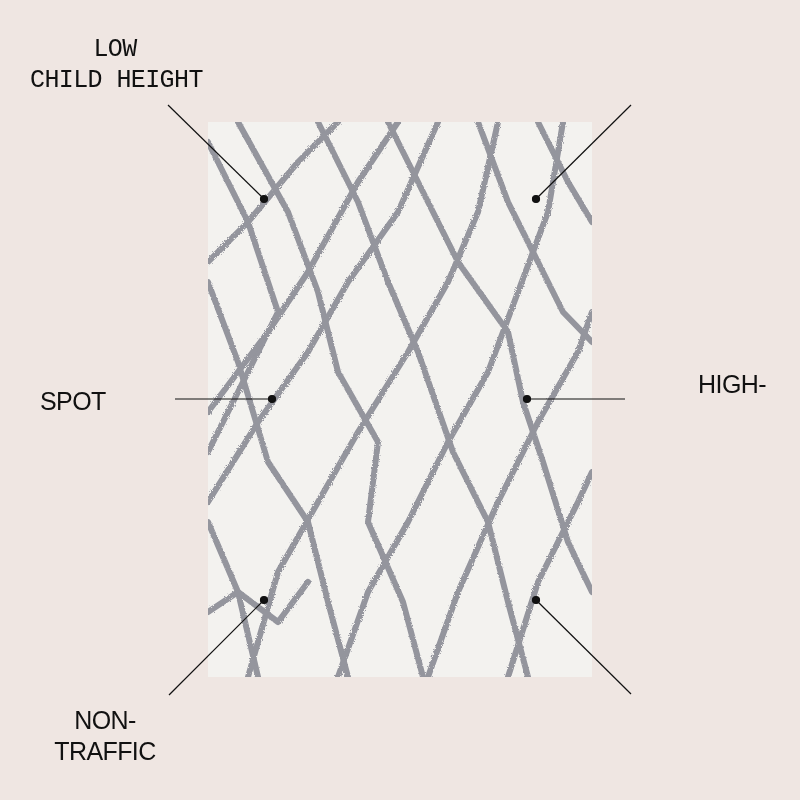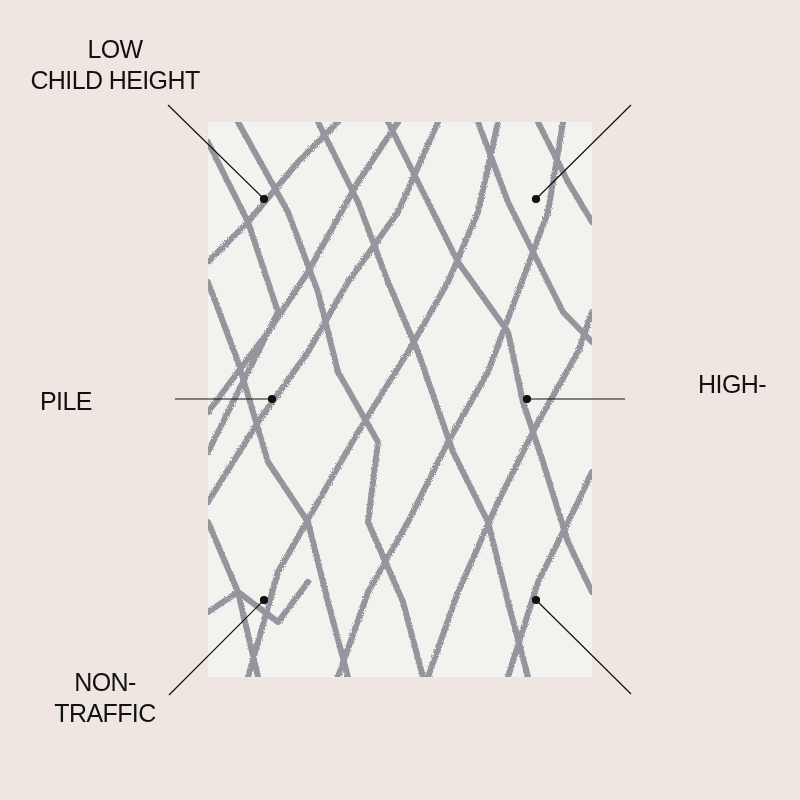--- a/index.html
+++ b/index.html
@@ -20,25 +20,25 @@
     .label {
       position: absolute;
       color: #111;
       font-size: 25px;
       line-height: 31px;
       letter-spacing: -0.6px;
       text-align: center;
       white-space: nowrap;
     }
     .label span { display: block; }
-    #lbl-low { left: 30px; top: 34px; width: 170px; }
+    #lbl-low { left: 30px; top: 34px; width: 170px; font-family: Liberation Mono, monospace; }
     #lbl-vac { left: 598px; top: 34px; width: 170px; }
     #lbl-soft { left: 25px; top: 386px; width: 100px; text-align: left; padding-left: 15px; }
     #lbl-high { left: 672px; top: 369px; width: 120px; }
-    #lbl-non { left: 20px; top: 667px; width: 170px; }
+    #lbl-non { left: 20px; top: 705px; width: 170px; }
     #lbl-pet { left: 598px; top: 705px; width: 170px; }
   </style>
 </head>
 <body>
 
 <div class="stage">
 
   <div class="rug">
     <svg width="384" height="555" viewBox="0 0 384 555">
       <defs>
@@ -92,21 +92,21 @@
     </g>
   </svg>
 
   <div class="label" id="lbl-low">
     <span>LOW</span>
     <span>CHILD HEIGHT</span>
   </div>
 
 
   <div class="label" id="lbl-soft">
-    <span>PILE</span>
+    <span>SPOT</span>
   </div>
 
   <div class="label" id="lbl-high">
     <span>HIGH-</span>
   </div>
 
   <div class="label" id="lbl-non">
     <span>NON-</span>
     <span>TRAFFIC</span>
   </div>

